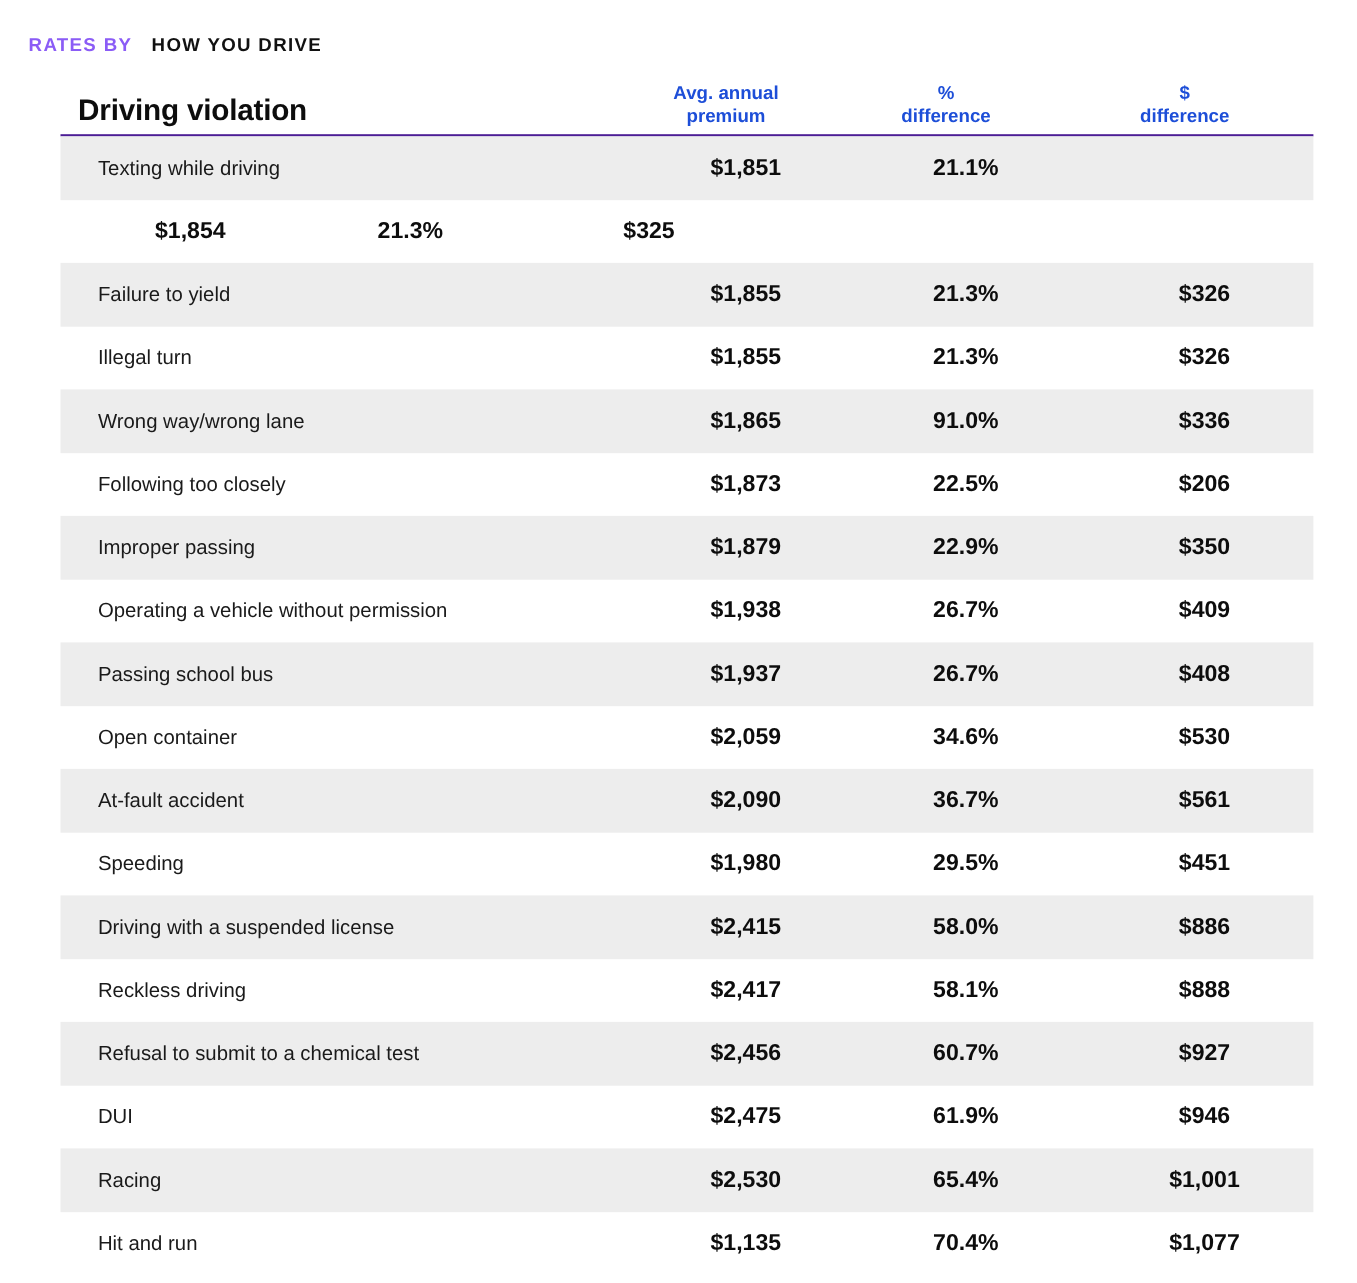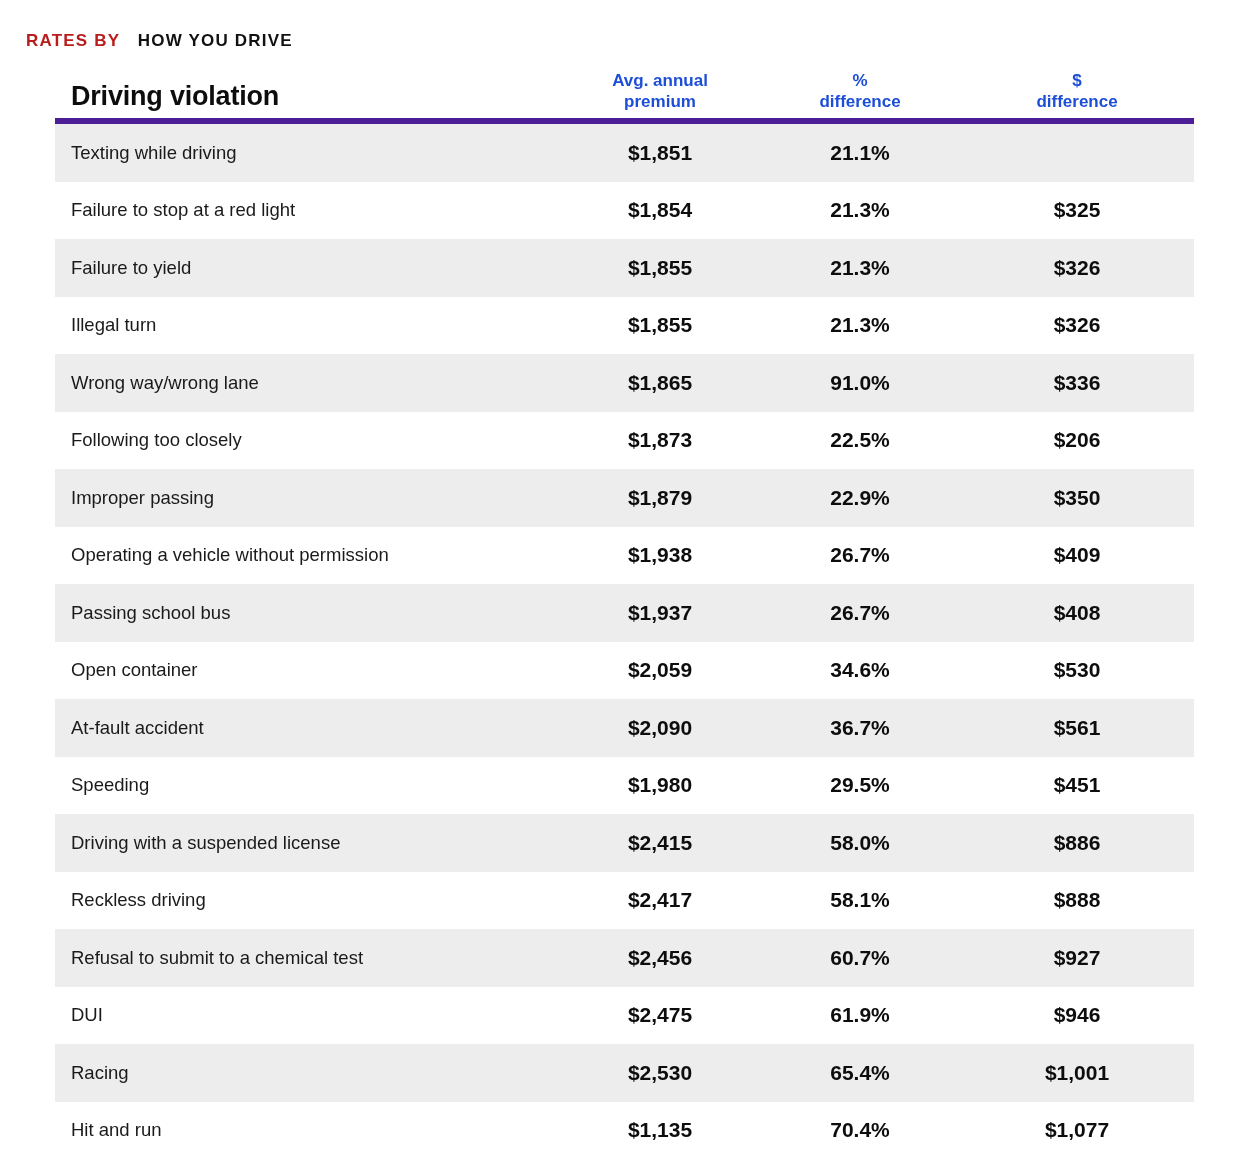--- a/index.html
+++ b/index.html
@@ -29,43 +29,44 @@
     position: absolute;
     left: 26px;
     top: 31px;
     font-size: 17px;
     font-weight: 700;
     letter-spacing: 0.07em;
     line-height: 20px;
     white-space: nowrap;
     text-transform: uppercase;
   }
-  .kicker .accent { color: #b91c1c; }
+  .kicker .accent { color: #8b5cf6; }
   .kicker .plain  { color: #111111; padding-left: 12px; }
 
   
   .table {
     position: absolute;
     left: 55px;
     top: 62px;
     width: 1139px;
   }
 
   .thead {
     display: flex;
     align-items: flex-end;
     height: 62px;
-    border-bottom: 6px solid #4c1d95;
+    border-bottom: 2px solid #4c1d95;
     padding-bottom: 6px;
   }
 
   .row {
     display: flex;
     align-items: center;
     height: 57.5px;
+    padding-left: 18px;
   }
   .row.alt { background: #ededed; }
 
   .c-name {
     flex: 0 0 505px;
     padding-left: 16px;
     text-align: left;
   }
   .c-premium {
     flex: 0 0 200px;
@@ -132,21 +133,20 @@
 difference</div>
     </div>
 
     <div id="tbody">
         <div class="row alt">
           <div class="c-name td-name">Texting while driving</div>
           <div class="c-premium td-num">$1,851</div>
           <div class="c-pct td-num">21.1%</div>
         </div>
         <div class="row">
-          <div class="c-name td-name">Failure to stop at a red light</div>
           <div class="c-premium td-num">$1,854</div>
           <div class="c-pct td-num">21.3%</div>
           <div class="c-dollar td-num">$325</div>
         </div>
         <div class="row alt">
           <div class="c-name td-name">Failure to yield</div>
           <div class="c-premium td-num">$1,855</div>
           <div class="c-pct td-num">21.3%</div>
           <div class="c-dollar td-num">$326</div>
         </div>

